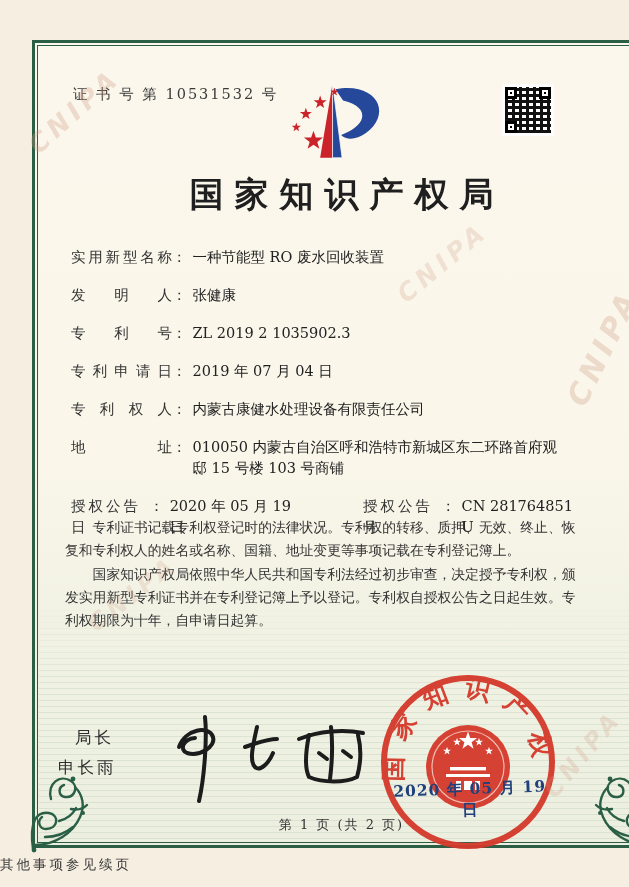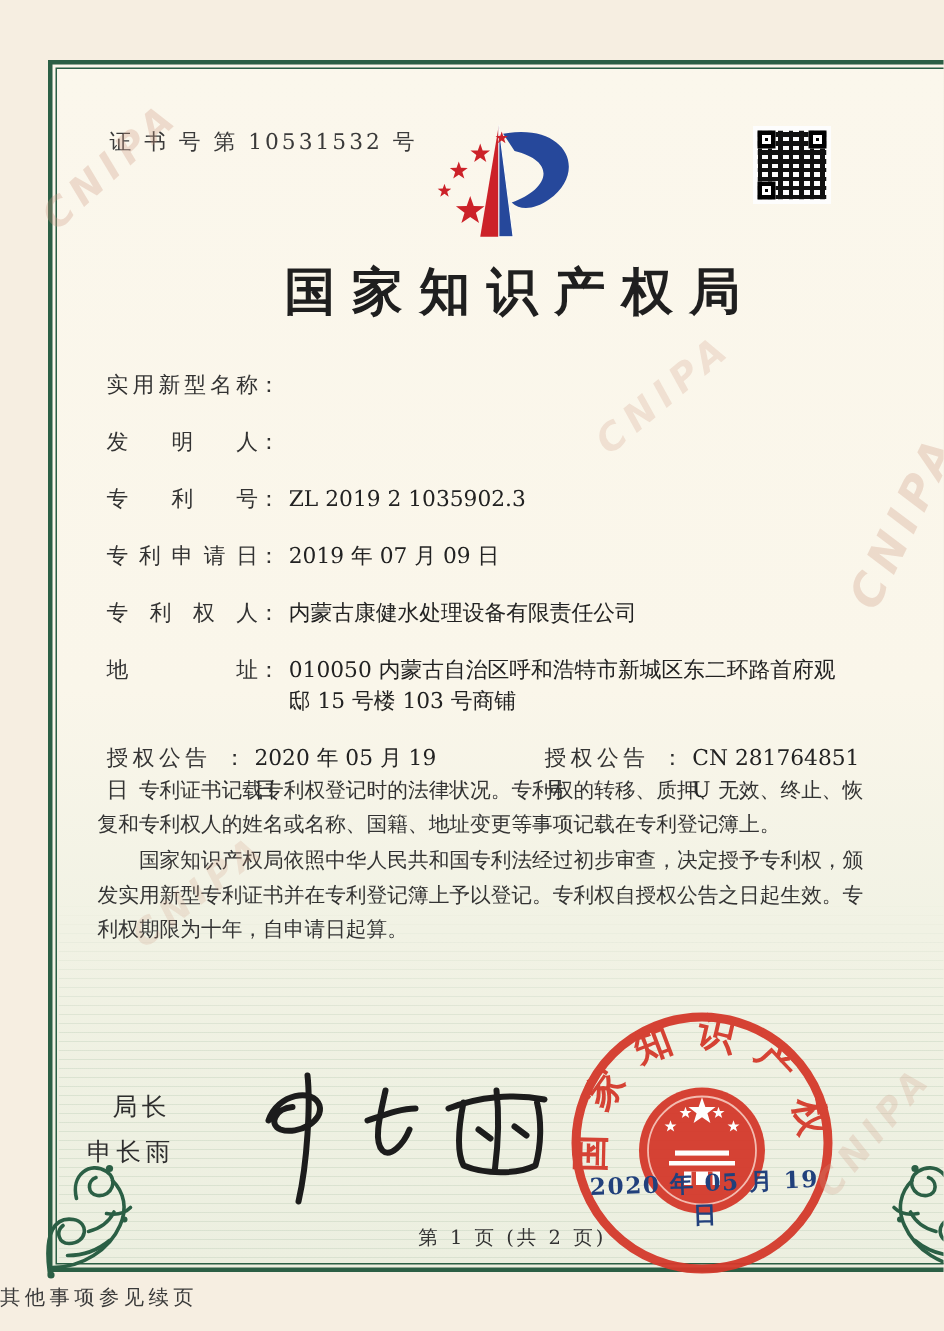--- a/index.html
+++ b/index.html
@@ -200,34 +200,36 @@
         <i></i>
       </span>
   </div>
 
   <div class="title">国家知识产权局</div>
 
   <div class="fields">
     <div class="field-row">
       <span class="field-label">实用新型名称</span>
         <span class="field-colon">：</span>
+      <span class="field-value">一种节能型 RO 废水回收装置</span>
     </div>
     <div class="field-row">
       <span class="field-label">发明人</span>
         <span class="field-colon">：</span>
+      <span class="field-value">张健康</span>
     </div>
     <div class="field-row">
       <span class="field-label">专利号</span>
         <span class="field-colon">：</span>
       <span class="field-value">ZL 2019 2 1035902.3</span>
     </div>
     <div class="field-row">
       <span class="field-label">专利申请日</span>
         <span class="field-colon">：</span>
-      <span class="field-value">2019 年 07 月 09 日</span>
+      <span class="field-value">2019 年 07 月 04 日</span>
     </div>
     <div class="field-row">
       <span class="field-label">专利权人</span>
         <span class="field-colon">：</span>
       <span class="field-value">内蒙古康健水处理设备有限责任公司</span>
     </div>
     <div class="field-row">
       <span class="field-label">地址</span>
         <span class="field-colon">：</span>
       <span class="field-value">010050 内蒙古自治区呼和浩特市新城区东二环路首府观邸 15 号楼 103 号商铺</span>

